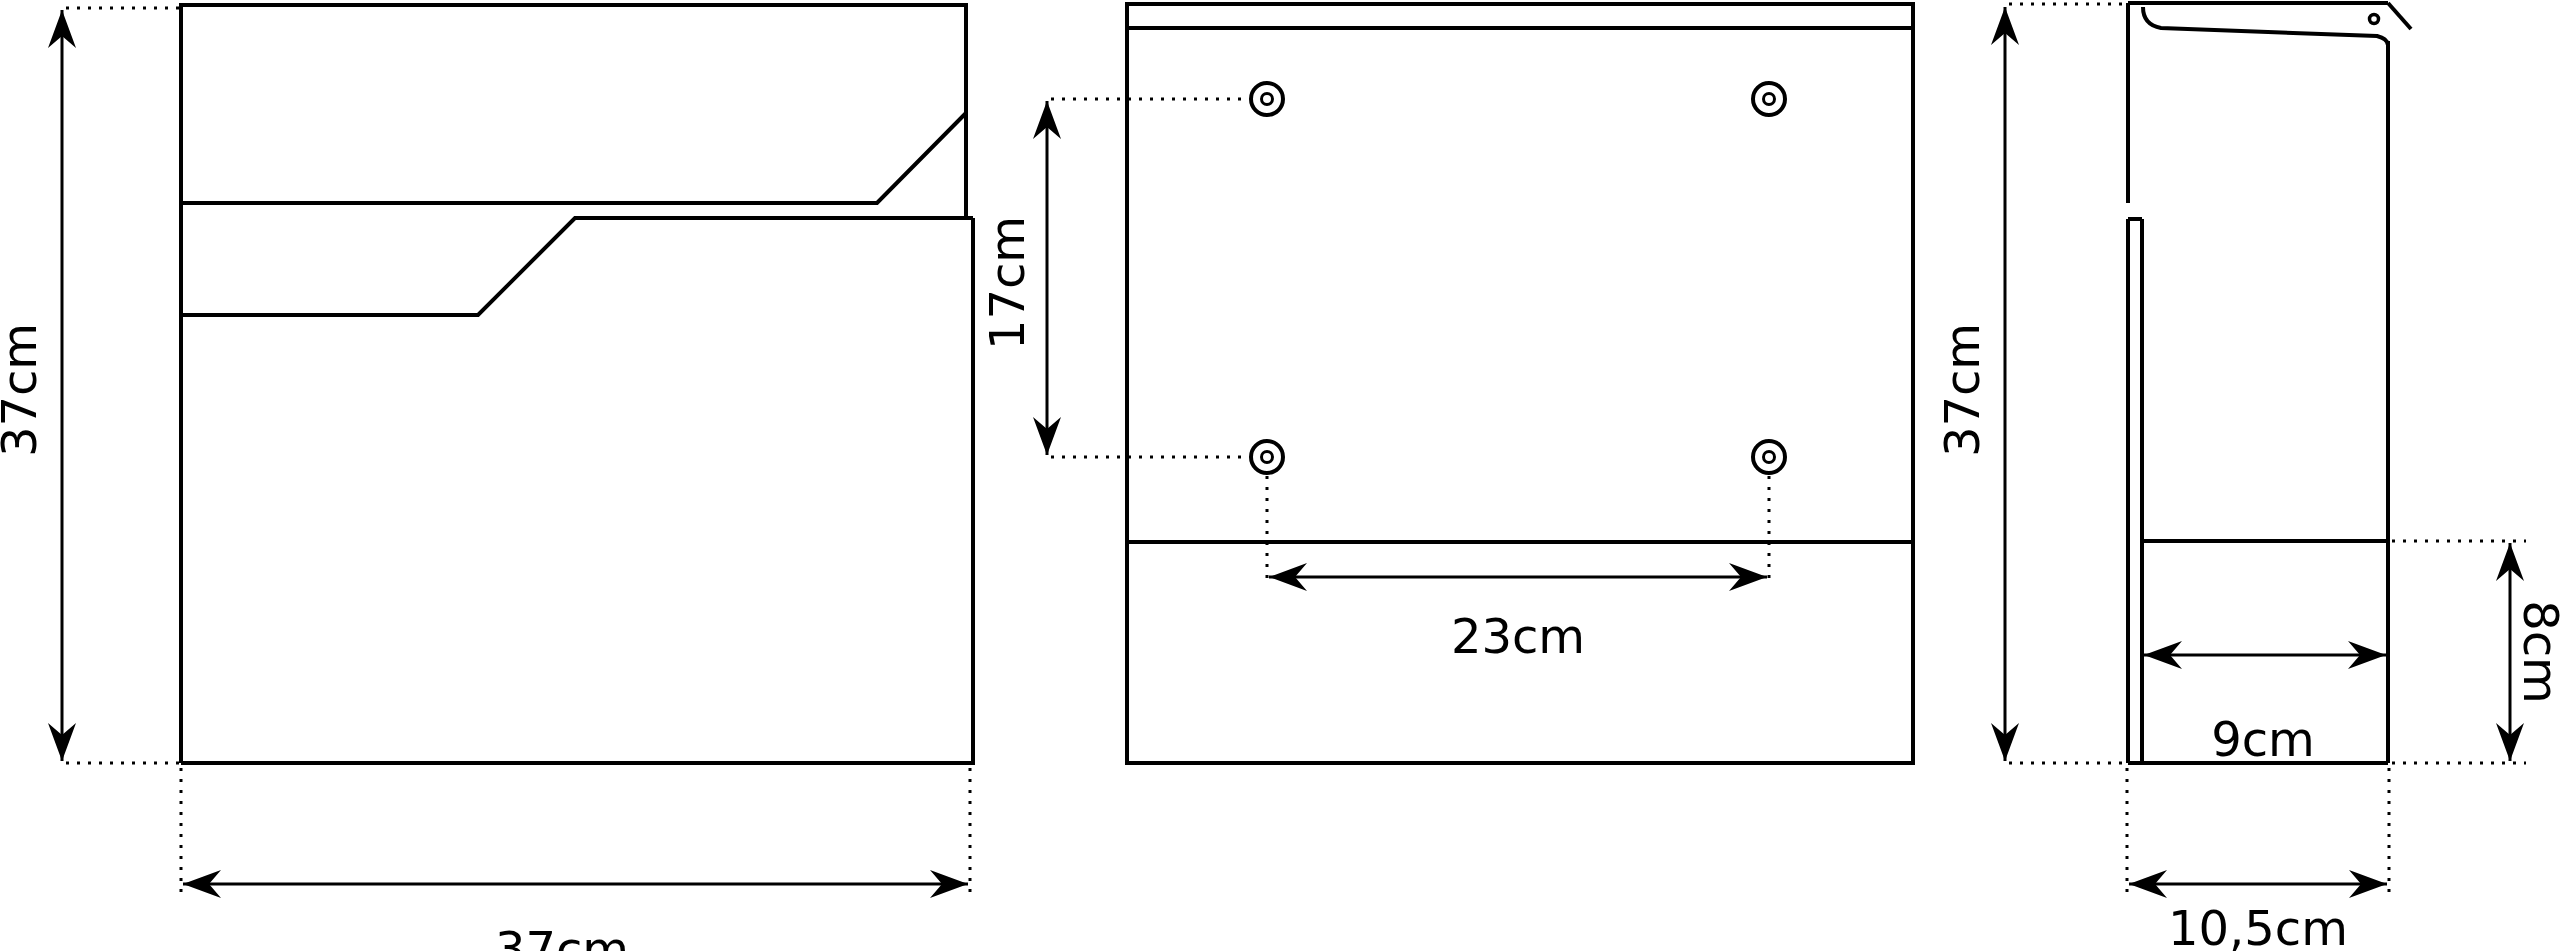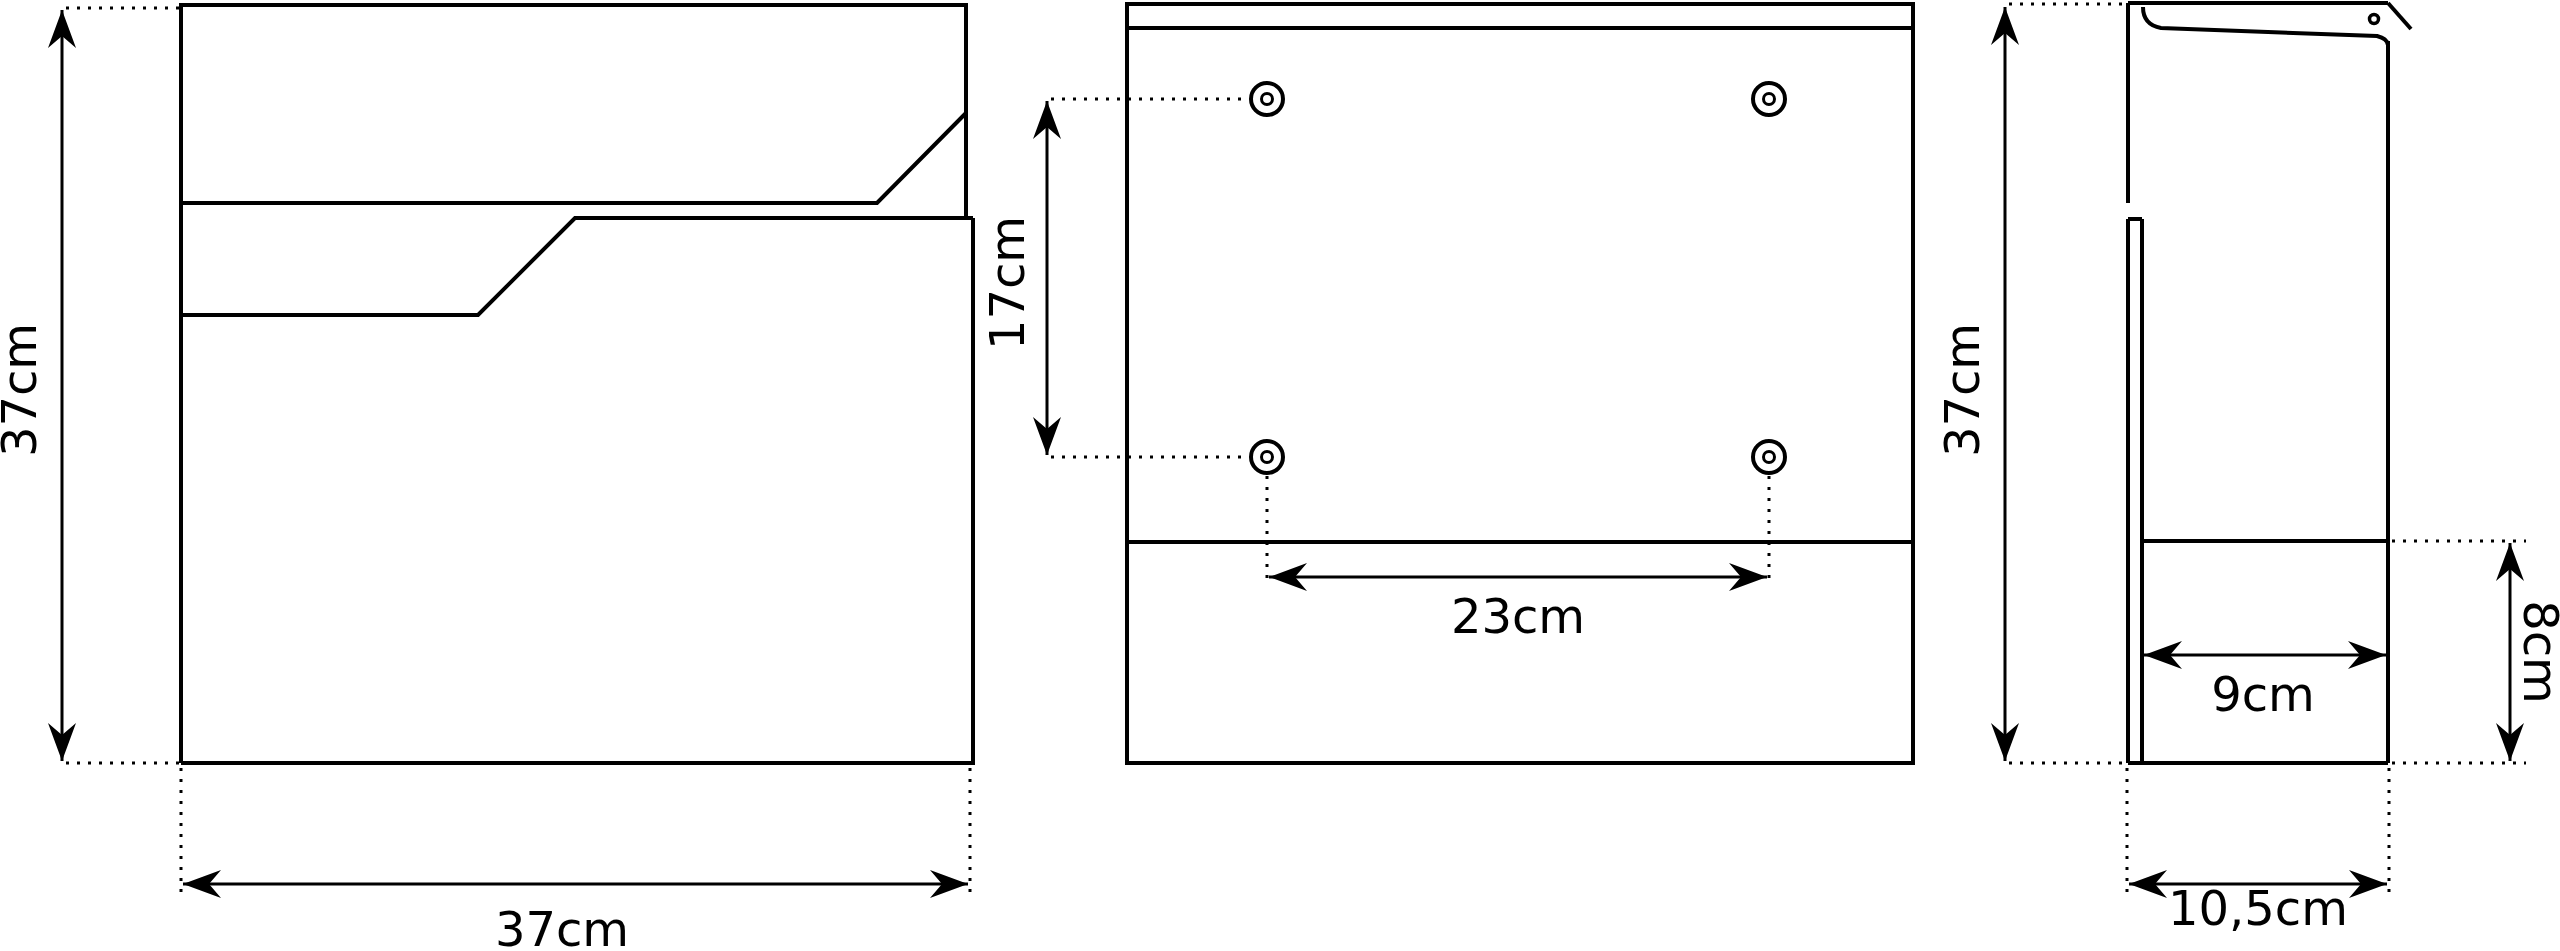--- a/index.html
+++ b/index.html
@@ -23,21 +23,21 @@
   .dim-label {
     position: absolute;
     white-space: nowrap;
     font-size: 48px;
     color: #000000;
     line-height: 1;
     user-select: none;
   }
   .rot-ccw { transform: translate(-50%, -50%) rotate(-90deg); }
   .rot-cw  { transform: translate(-50%, -50%) rotate(90deg); }
-  .rot-0   { transform: translate(-50%, -50%); }
+  .rot-0   { transform: translate(-50%, -50%); margin-top: 20px; }
 </style>
 </head>
 <body>
 
 <div id="stage">
 
   <svg width="2560" height="951" viewBox="0 0 2560 951">
     <defs>
       <marker id="arrow" markerUnits="userSpaceOnUse" markerWidth="120" markerHeight="120" refX="60" refY="60" orient="auto-start-reverse">
         <path d="M60,60 L22,74 L34,60 L22,46 Z" fill="#000000"></path>
@@ -138,19 +138,19 @@
   <div class="dim-label rot-ccw" style="left:19px;  top:390px;">37cm</div>
 
   <div class="dim-label rot-0" style="left:562px; top:929px;">37cm</div>
 
   <div class="dim-label rot-ccw" style="left:1007px; top:283px;">17cm</div>
 
   <div class="dim-label rot-0" style="left:1518px; top:616px;">23cm</div>
 
   <div class="dim-label rot-ccw" style="left:1962px; top:390px;">37cm</div>
 
-  <div class="dim-label rot-0" style="left:2263px; top:694px;">9cm</div>
+  <div class="dim-label rot-0" style="left:2263px; top:719px;">9cm</div>
 
   <div class="dim-label rot-cw" style="left:2541px; top:652px;">8cm</div>
 
   <div class="dim-label rot-0" style="left:2258px; top:908px;">10,5cm</div>
 
 </div>
 
 </body></html>

